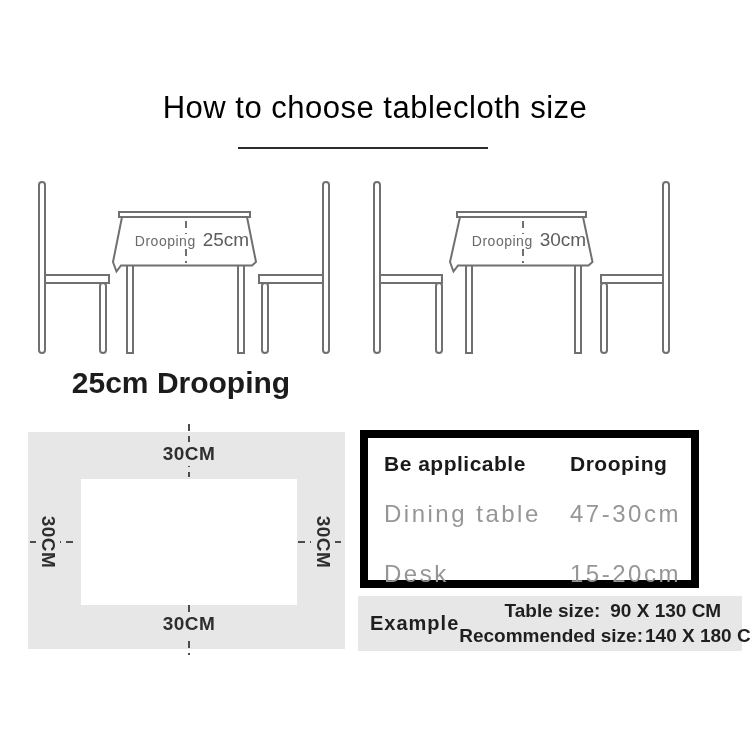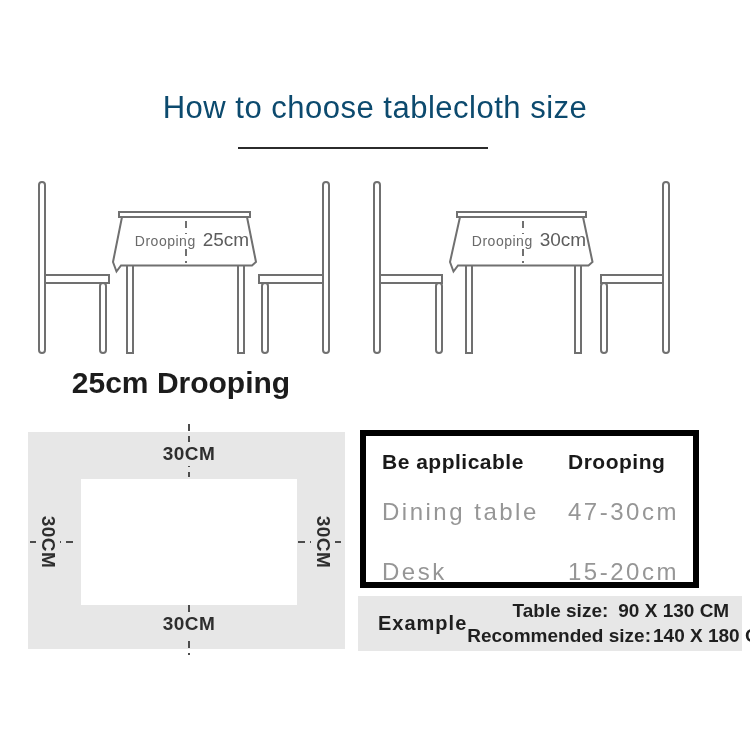--- a/index.html
+++ b/index.html
@@ -5,21 +5,21 @@
   * { margin:0; padding:0; box-sizing:border-box; }
   html,body { background:#ffffff; }
   .page {
     position:relative; width:750px; height:750px; margin:0 auto;
     background:#ffffff; overflow:hidden;
     font-family:"Liberation Sans", sans-serif;
   }
   
   .title {
     position:absolute; top:90px; left:0; width:100%;
-    text-align:center; font-size:31px; font-weight:400; color:#0c4a6e;
+    text-align:center; font-size:31px; font-weight:400; color:#000000;
     letter-spacing:0.5px;
   }
   .title-underline {
     position:absolute; top:147px; left:238px; width:250px; height:2px;
     background:#2b2b2b;
   }
   
   .illus { position:absolute; top:172px; width:340px; height:185px; }
   .illus svg { display:block; width:340px; height:185px; }
   .droop {
@@ -53,36 +53,36 @@
     position:absolute; font-size:19px; font-weight:700; color:#2e2e2e;
     letter-spacing:0.5px; background:#e7e7e7; padding:1px 5px; white-space:nowrap;
   }
   .dim-top    { left:161px; top:10px;  transform:translateX(-50%); }
   .dim-bottom { left:161px; top:180px; transform:translateX(-50%); }
   .dim-left   { left:20px;  top:110px; transform:translate(-50%,-50%) rotate(90deg); }
   .dim-right  { left:295px; top:110px; transform:translate(-50%,-50%) rotate(90deg); }
   
   .spec-table {
     position:absolute; left:360px; top:430px; width:339px; height:158px;
-    border:6px solid #000000; background:#ffffff;
+    border:8px solid #000000; background:#ffffff;
   }
   .spec-row { position:absolute; left:0; width:100%; white-space:nowrap; }
   .spec-row .c1 { position:absolute; left:16px; }
   .spec-row .c2 { position:absolute; left:202px; }
   .spec-header { top:14px; font-size:21px; font-weight:700; color:#1a1a1a; letter-spacing:0.5px; }
   .spec-r1 { top:62px; }
   .spec-r2 { top:122px; }
   .spec-r1 span, .spec-r2 span { font-size:24px; color:#969696; letter-spacing:2.5px; }
   
   .example {
     position:absolute; left:358px; top:596px; width:384px; height:55px;
     background:#e7e7e7; display:flex; align-items:center;
   }
   .example-label {
-    margin-left:20px; font-size:20px; font-weight:700; color:#1f1f1f;
+    margin-left:12px; font-size:20px; font-weight:700; color:#1f1f1f;
     letter-spacing:1px; flex:0 0 auto;
   }
   .example-lines {
     flex:1; display:flex; flex-direction:column; align-items:center;
     gap:3px; margin-right:4px;
   }
   .ex-line { font-size:19px; font-weight:700; color:#1f1f1f; white-space:nowrap; }
   .ex-line .ex-val1 { margin-left:10px;margin-top:48px; }
   .ex-line .ex-val2 { margin-left:2px; }
 </style>

